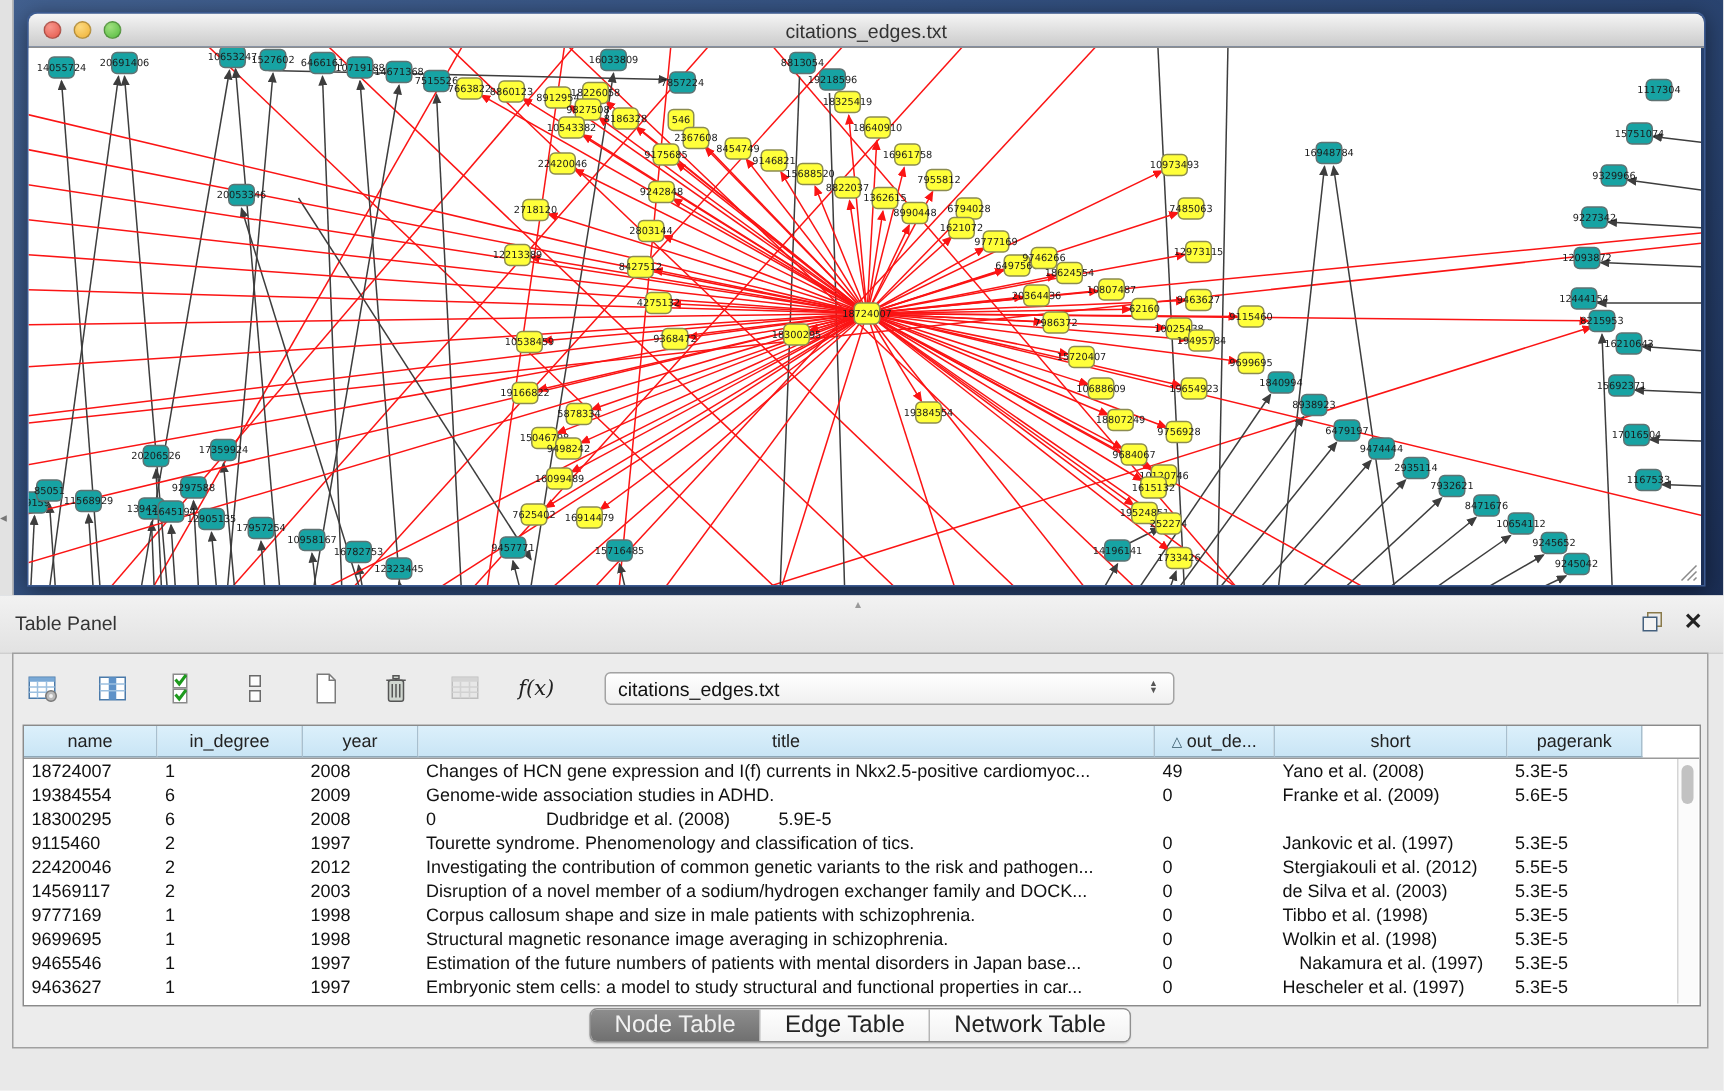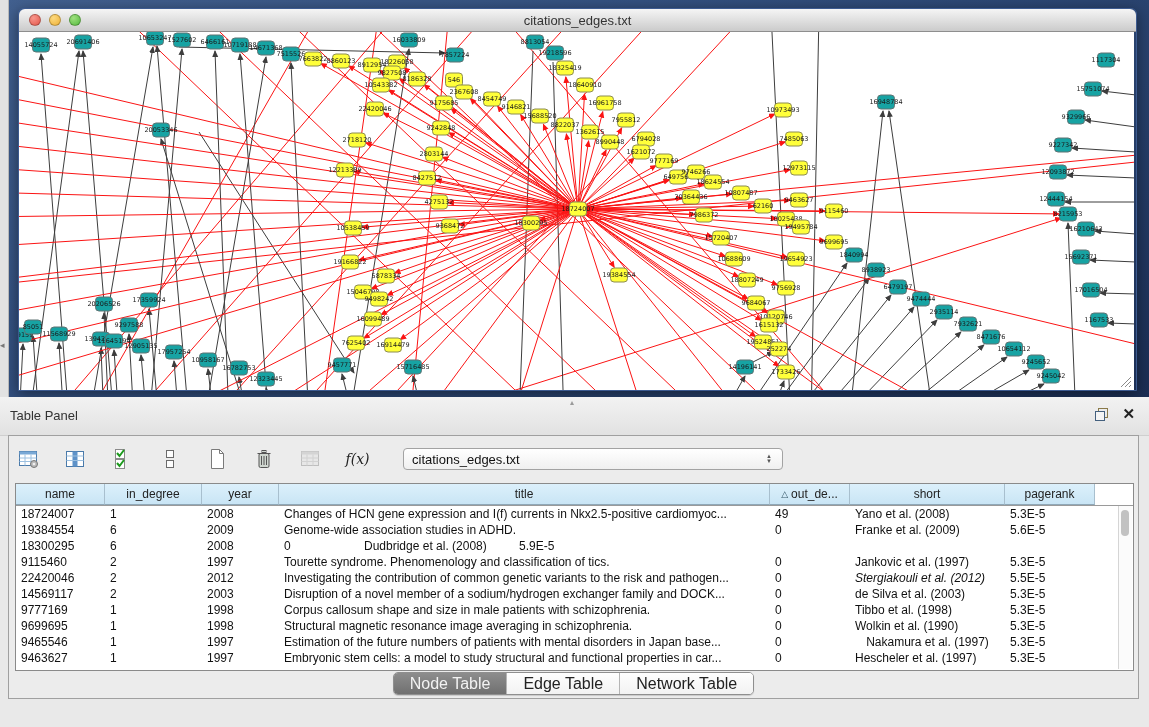--- a/index.html
+++ b/index.html
@@ -862,21 +862,21 @@
               <div class="td" style="width: 80px;">0</div>
               <div class="td" style="width: 155px;">Jankovic et al. (1997)</div>
               <div class="td" style="width: 90px;">5.3E-5</div>
             </div>
             <div class="tr">
               <div class="td" style="width: 89px;">22420046</div>
               <div class="td" style="width: 97px;">2</div>
               <div class="td" style="width: 77px;">2012</div>
               <div class="td" style="width: 491px;">Investigating the contribution of common genetic variants to the risk and pathogen...</div>
               <div class="td" style="width: 80px;">0</div>
-              <div class="td" style="width: 155px; font-style: italic;">Stergiakouli et al. (2012)</div>
+              <div class="td" style="width: 155px;">Stergiakouli et al. (2012)</div>
               <div class="td" style="width: 90px;">5.5E-5</div>
             </div>
             <div class="tr">
               <div class="td" style="width: 89px;">14569117</div>
               <div class="td" style="width: 97px;">2</div>
               <div class="td" style="width: 77px;">2003</div>
               <div class="td" style="width: 491px;">Disruption of a novel member of a sodium/hydrogen exchanger family and DOCK...</div>
               <div class="td" style="width: 80px;">0</div>
               <div class="td" style="width: 155px;">de Silva et al. (2003)</div>
               <div class="td" style="width: 90px;">5.3E-5</div>
@@ -889,21 +889,21 @@
               <div class="td" style="width: 80px;">0</div>
               <div class="td" style="width: 155px;">Tibbo et al. (1998)</div>
               <div class="td" style="width: 90px;">5.3E-5</div>
             </div>
             <div class="tr">
               <div class="td" style="width: 89px;">9699695</div>
               <div class="td" style="width: 97px;">1</div>
               <div class="td" style="width: 77px;">1998</div>
               <div class="td" style="width: 491px;">Structural magnetic resonance image averaging in schizophrenia.</div>
               <div class="td" style="width: 80px;">0</div>
-              <div class="td" style="width: 155px;">Wolkin et al. (1990)</div>
+              <div class="td" style="width: 155px;">Wolkin et al. (1998)</div>
               <div class="td" style="width: 90px;">5.3E-5</div>
             </div>
             <div class="tr">
               <div class="td" style="width: 89px;">9465546</div>
               <div class="td" style="width: 97px;">1</div>
               <div class="td" style="width: 77px;">1997</div>
               <div class="td" style="width: 491px;">Estimation of the future numbers of patients with mental disorders in Japan base...</div>
               <div class="td" style="width: 80px;">0</div>
               <div class="td" style="width: 155px; text-align: center;">Nakamura et al. (1997)</div>
               <div class="td" style="width: 90px;">5.3E-5</div>

